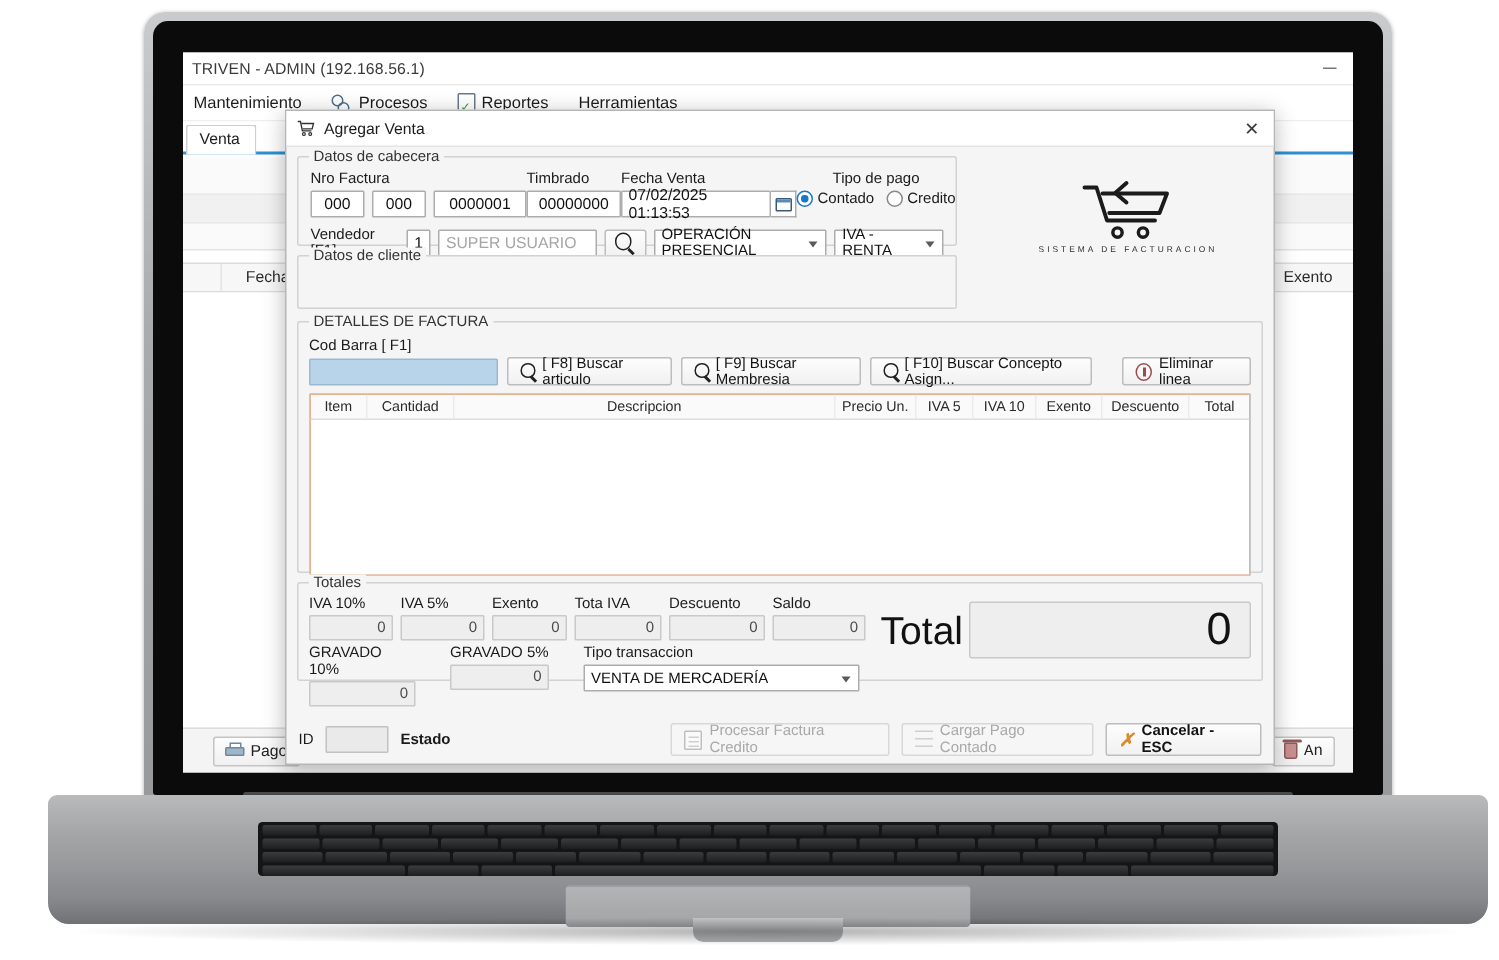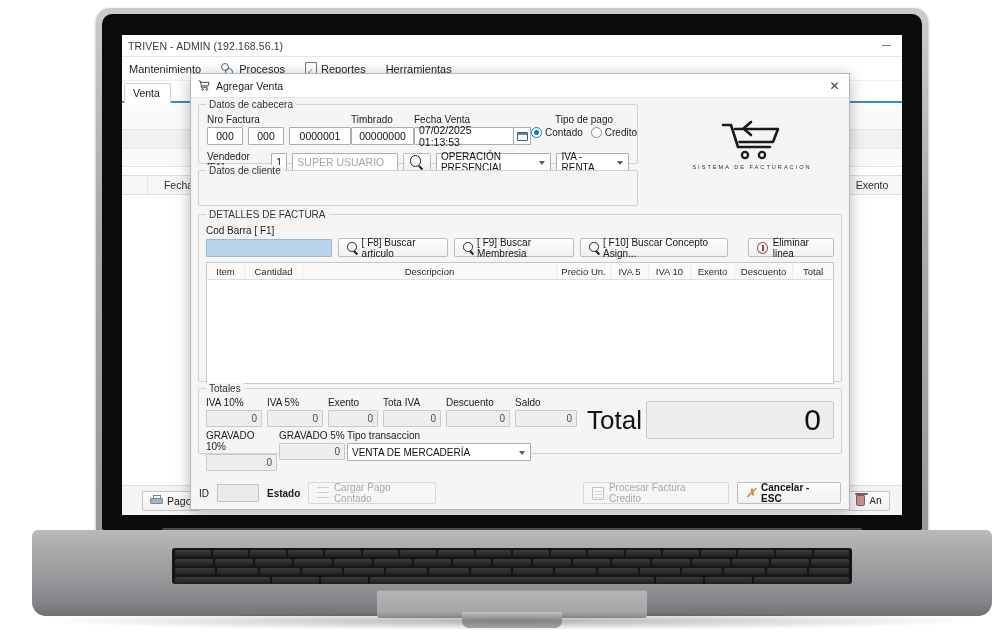--- a/index.html
+++ b/index.html
@@ -507,21 +507,21 @@
                 <div style="width:64px;">
                   <span class="field-label">Descuento</span>
                   <div class="tot-cell">0</div>
                 </div>
                 <div style="width:62px;">
                   <span class="field-label">Saldo</span>
                   <div class="tot-cell">0</div>
                 </div>
               </div>
 
-              <div style="display:flex; gap:2px; margin-top:3px;">
+              <div style="display:flex; gap:23px; margin-top:3px;">
                 <div style="width:71px;">
                   <span class="field-label">GRAVADO 10%</span>
                   <div class="tot-cell">0</div>
                 </div>
                 <div style="width:66px;">
                   <span class="field-label">GRAVADO 5%</span>
                   <div class="tot-cell">0</div>
                 </div>
                 <div style="width:184px;">
                   <span class="field-label">Tipo transaccion</span>
@@ -535,27 +535,27 @@
               <div id="total-box" style="width:188px;">0</div>
             </div>
           </div>
         </div>
 
         <div id="modal-footer">
           <span style="font-size:10px;">ID</span>
           <div class="tin readonly" style="width:42px;"></div>
           <span style="font-size:10px; font-weight:bold;">Estado</span>
 
+          <div class="btn disabled" style="width:146px; height:22px; margin-left:auto;">
+            <span class="doc-dis"></span>
+            <span>Procesar Factura Credito</span>
+          </div>
           <div class="btn disabled" style="width:128px; height:22px;">
             <span class="grid-dis"></span>
             <span>Cargar Pago Contado</span>
-          </div>
-          <div class="btn disabled" style="width:146px; height:22px; margin-left:auto;">
-            <span class="doc-dis"></span>
-            <span>Procesar Factura Credito</span>
           </div>
           <div class="btn" style="width:104px; height:22px;">
             <span class="x-mark">✗</span>
             <span style="font-weight:bold;">Cancelar - ESC</span>
           </div>
         </div>
 
       </div>
     </div>
   </div>

